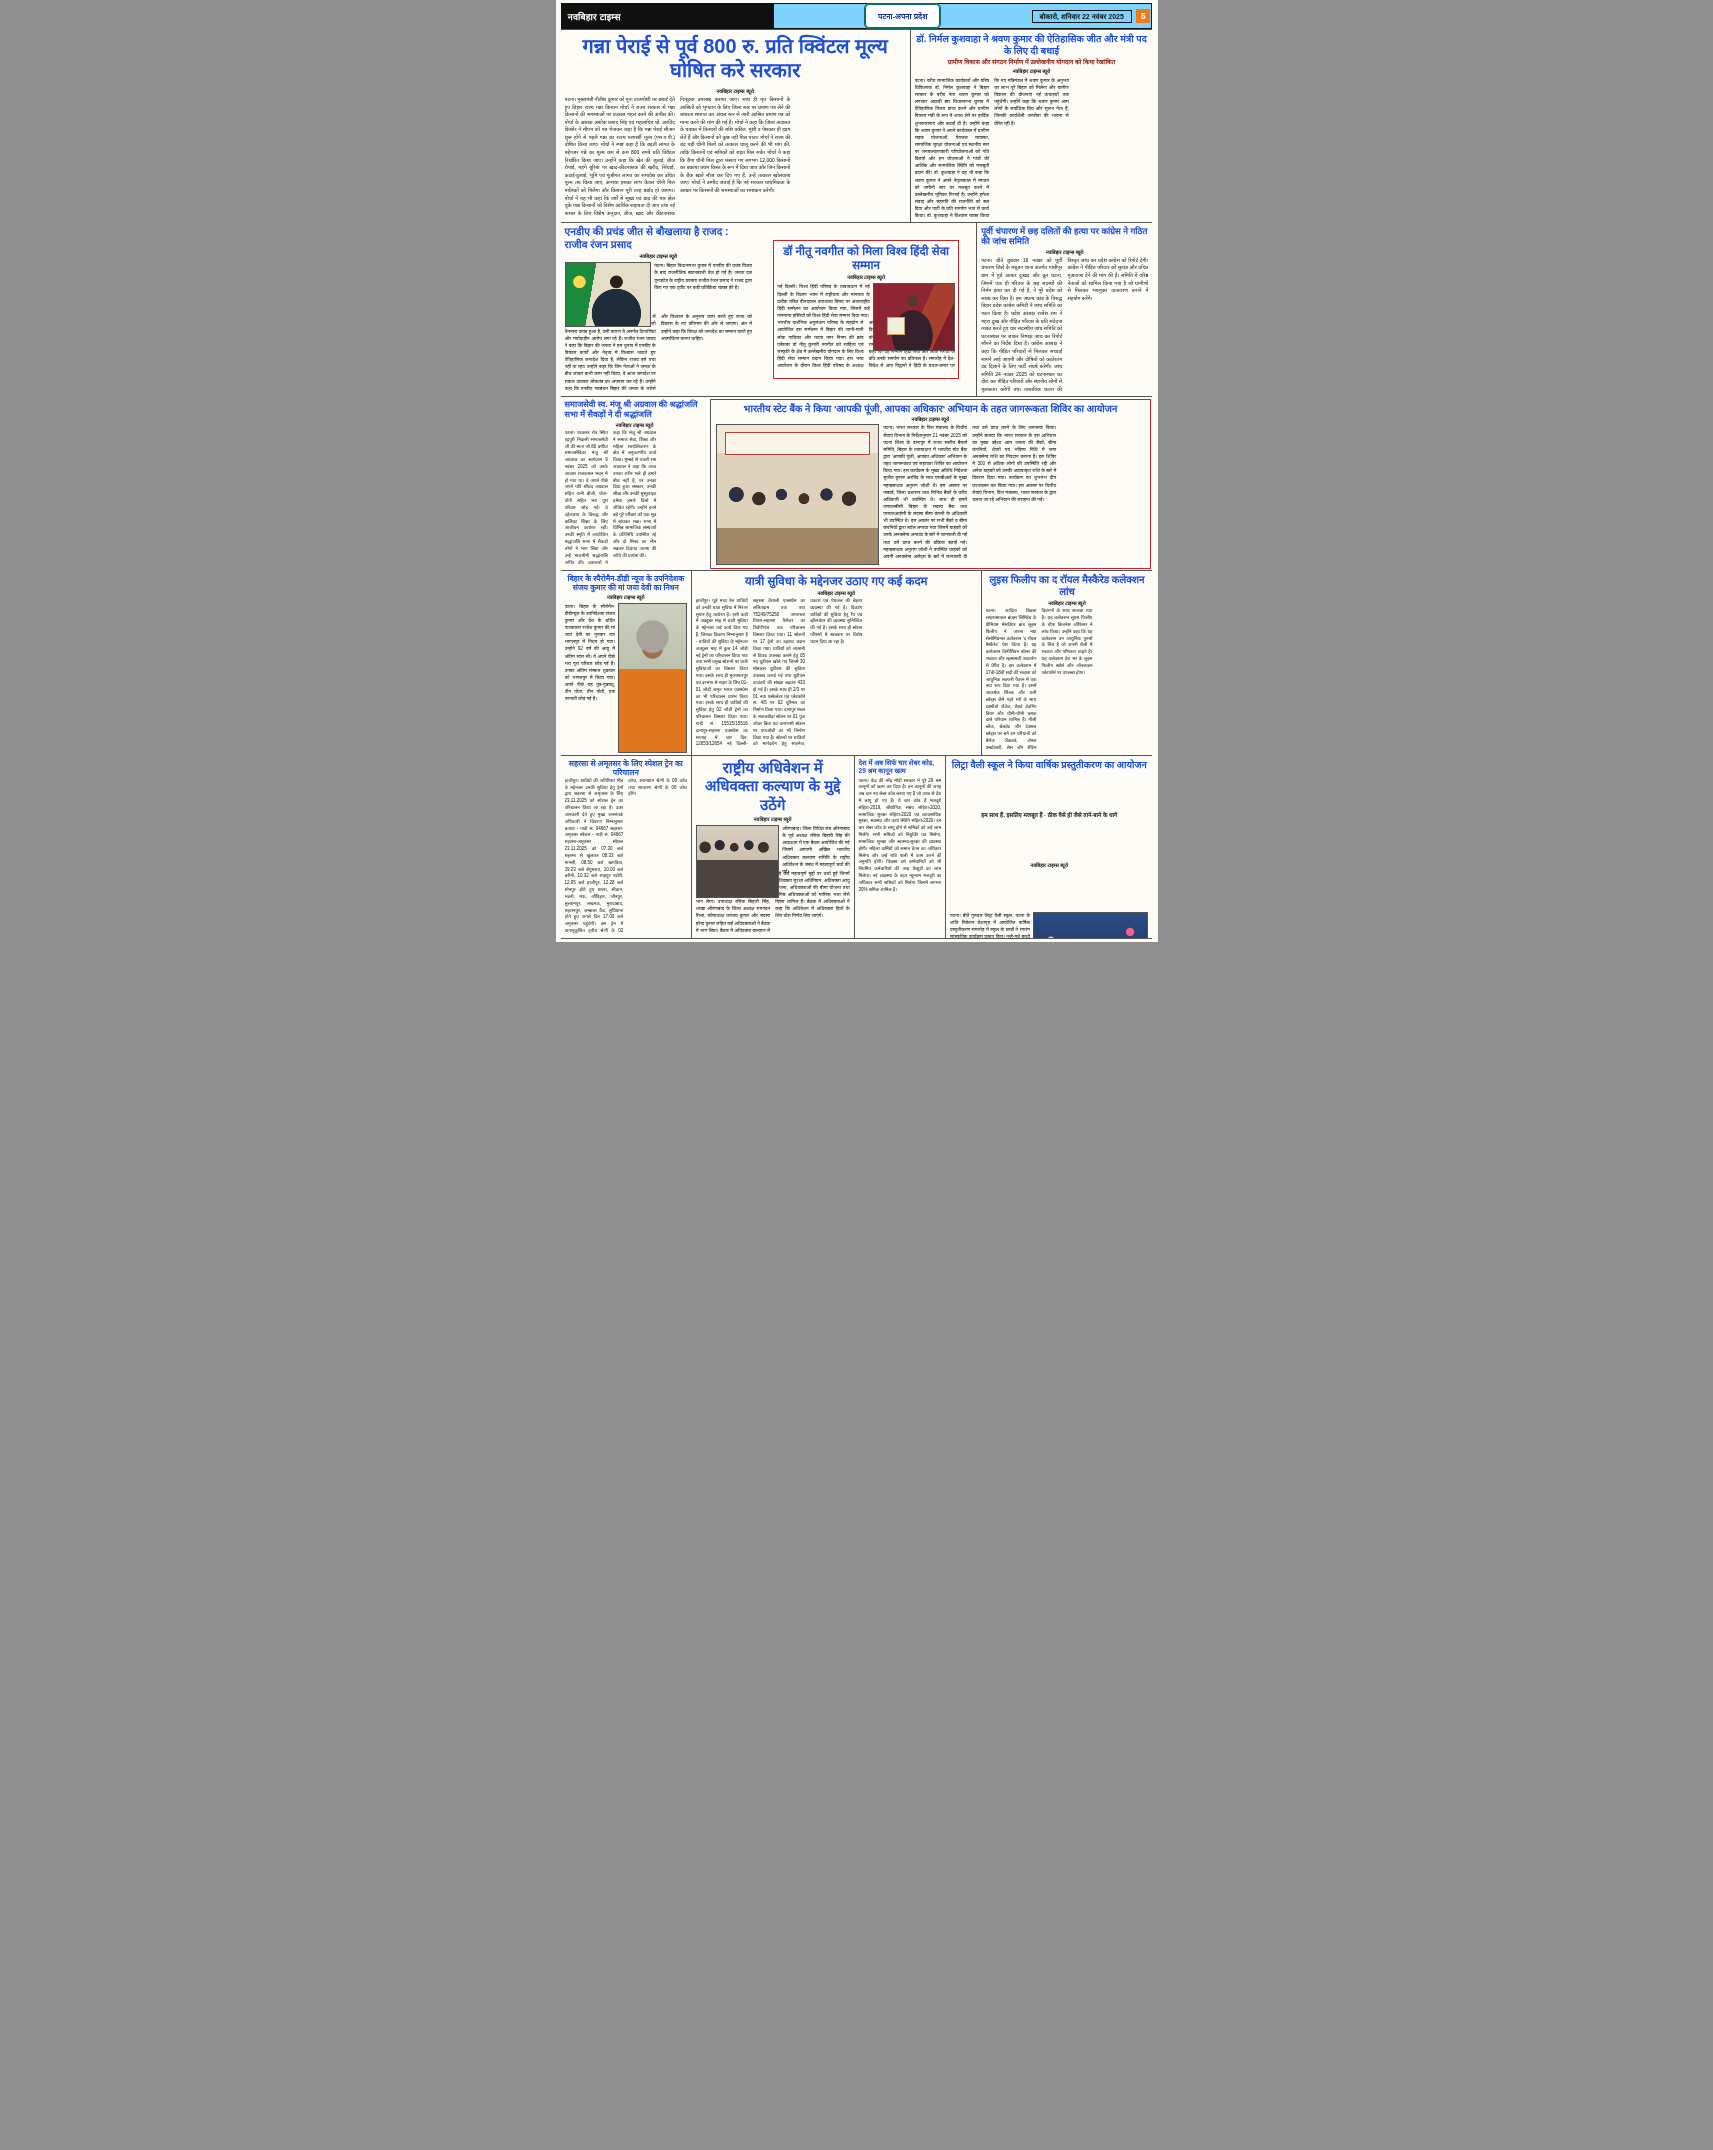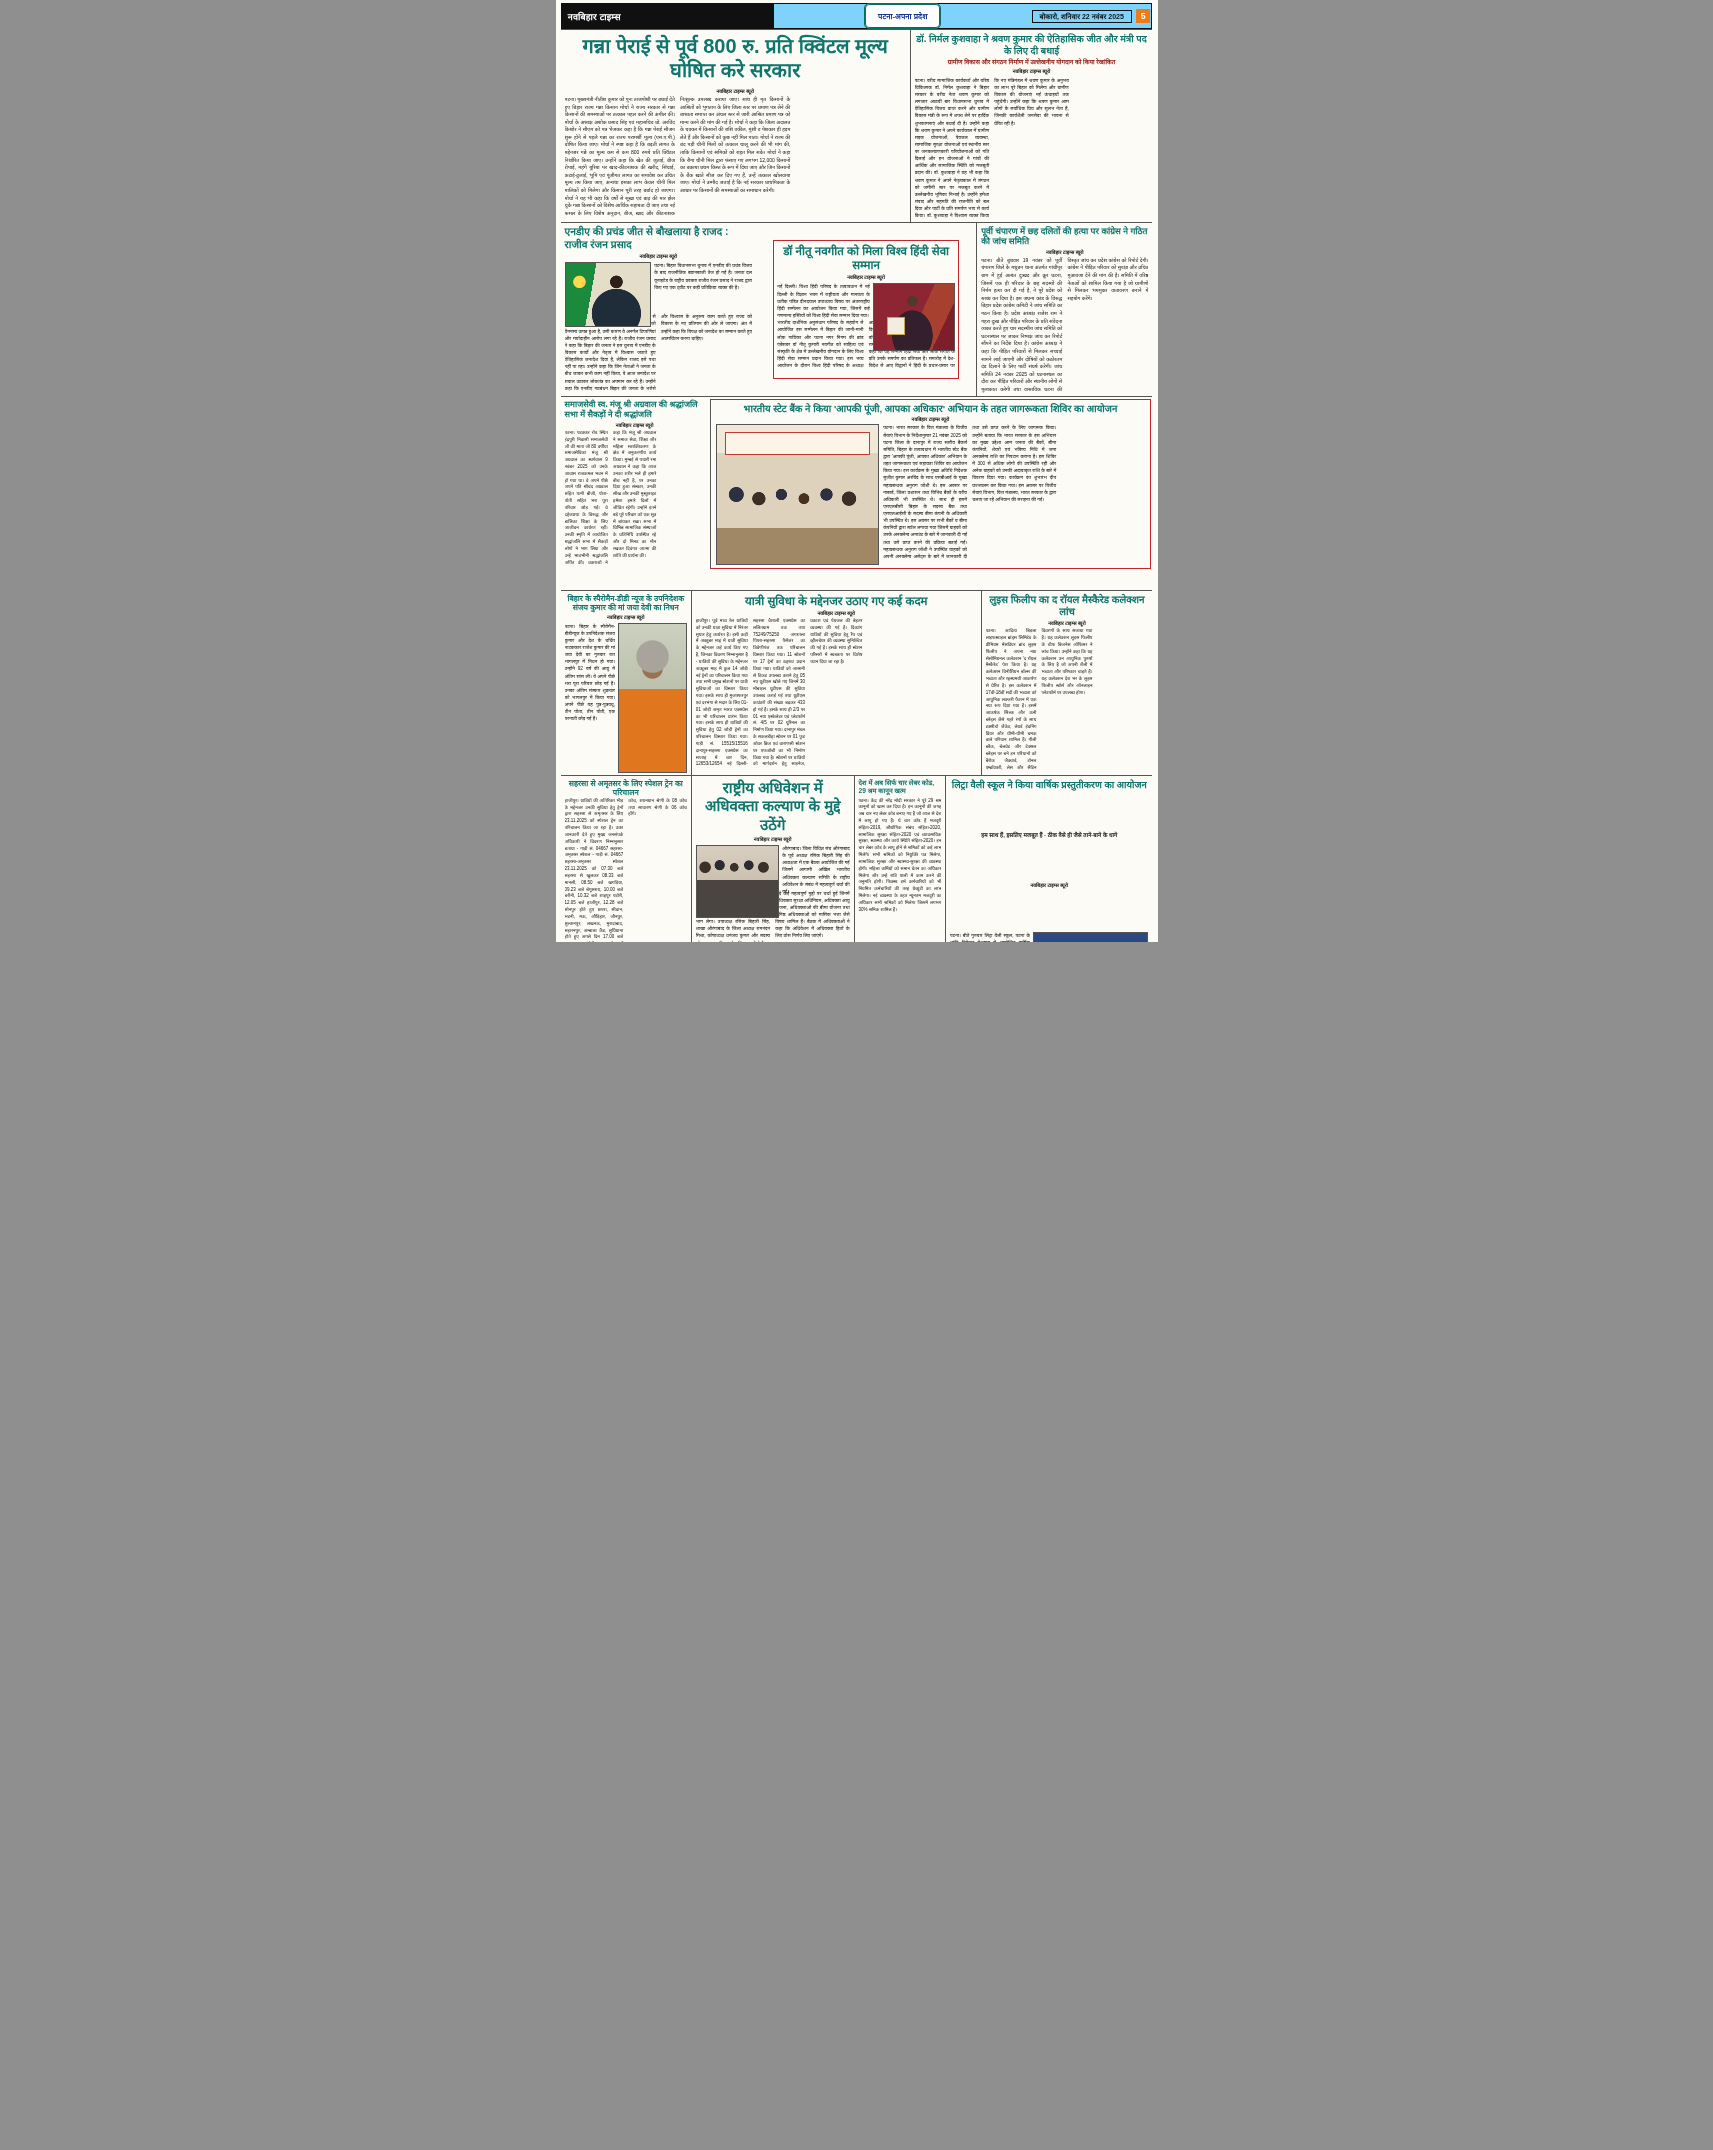--- a/index.html
+++ b/index.html
@@ -17,24 +17,24 @@
   .mast-mid { flex:1; display:flex; align-items:center; justify-content:center; }
   .mast-section { border:0.9px solid #0a6e63; outline:0.4px solid #0a6e63; outline-offset:0.9px;
                   padding:6px 12px; color:#15338c; font-weight:bold; font-size:7.7px; border-radius:4px; background:#fff; }
   .mast-right { display:flex; align-items:center; gap:4.3px; padding-right:1.3px; }
   .mast-date { border:0.6px solid #101010; padding:1.3px 6.9px; font-weight:bold; font-size:7px; white-space:nowrap; }
   .mast-page { width:14px; height:14px; background:#ee7b17; color:#fff; font-weight:bold; font-size:8.6px;
                display:flex; align-items:center; justify-content:center; }
   
   .row { display:flex; border-top:0.4px solid #555; min-height:0; }
   .row1 { flex:0 0 193px; } .row2 { flex:0 0 174px; } .row3 { flex:0 0 174px; }
-  .row4 { flex:0 0 185px;margin-top:20px; } .row5 { flex:0 0 183px; }
+  .row4 { flex:0 0 185px; } .row5 { flex:0 0 183px; }
   .art { padding:2.6px 3.9px; min-width:0; display:flex; flex-direction:column; overflow:hidden; }
   .art + .art { border-left:0.4px solid #555; }
-  .hl { font-weight:bold; line-height:1.22; color:#0f766e; }
+  .hl { font-weight:bold; line-height:1.22; color:#1d4ed8; }
   .byline { font-weight:bold; font-size:5px; text-align:center; margin:1.7px auto 2.2px; }
   .subhead { color:#8e1d12; font-weight:bold; font-size:6.2px; text-align:center; margin:1.7px 0 0.9px; line-height:1.3; }
   .subhead2 { color:#1d1d1d; font-weight:bold; font-size:5.8px; text-align:center; margin:1.3px 0; line-height:1.3; }
   .body, .lead { font-size:4.7px; line-height:1.52; text-align:justify; overflow:hidden; }
   .body { flex:1 1 auto; column-gap:5.2px; column-fill:auto; }
   .c1{column-count:1} .c2{column-count:2} .c3{column-count:3} .c5{column-count:5}
   .red-box { border:1.1px solid #c4242b; }
   .media-row { display:flex; gap:3.4px; margin:1.3px 0 2.2px; min-height:0; }
   .media-row .lead { flex:1; }
   

